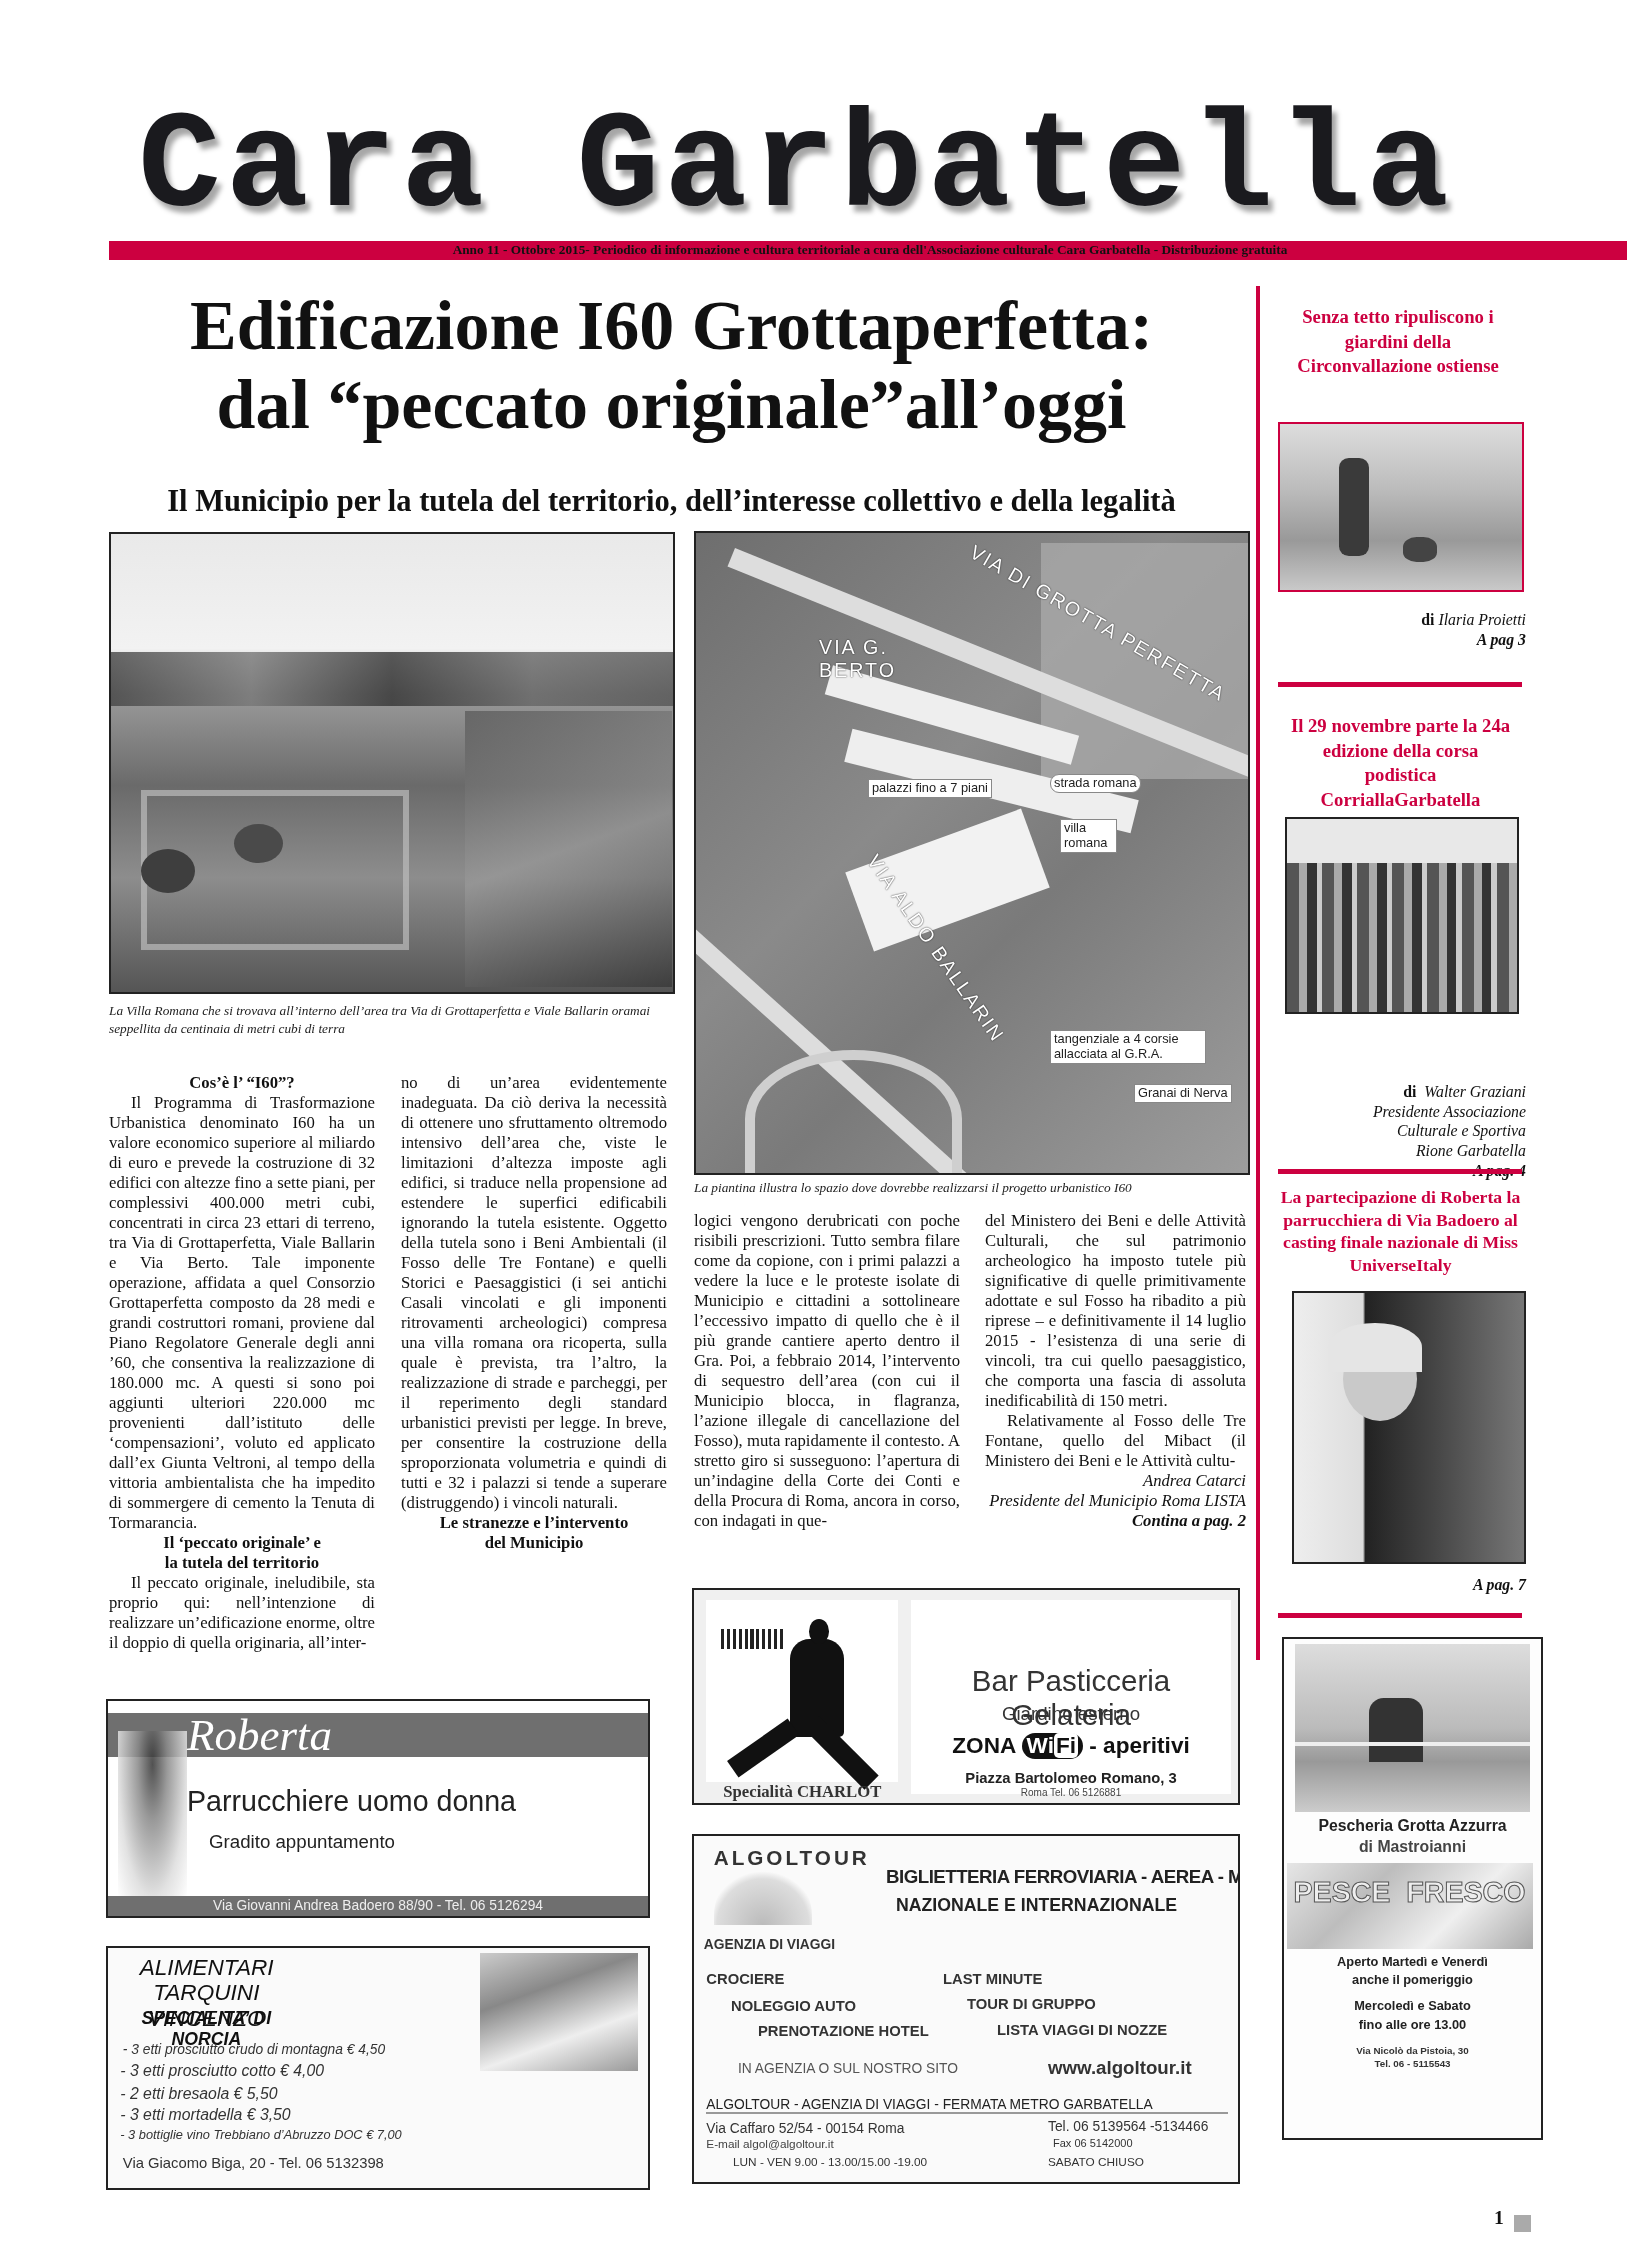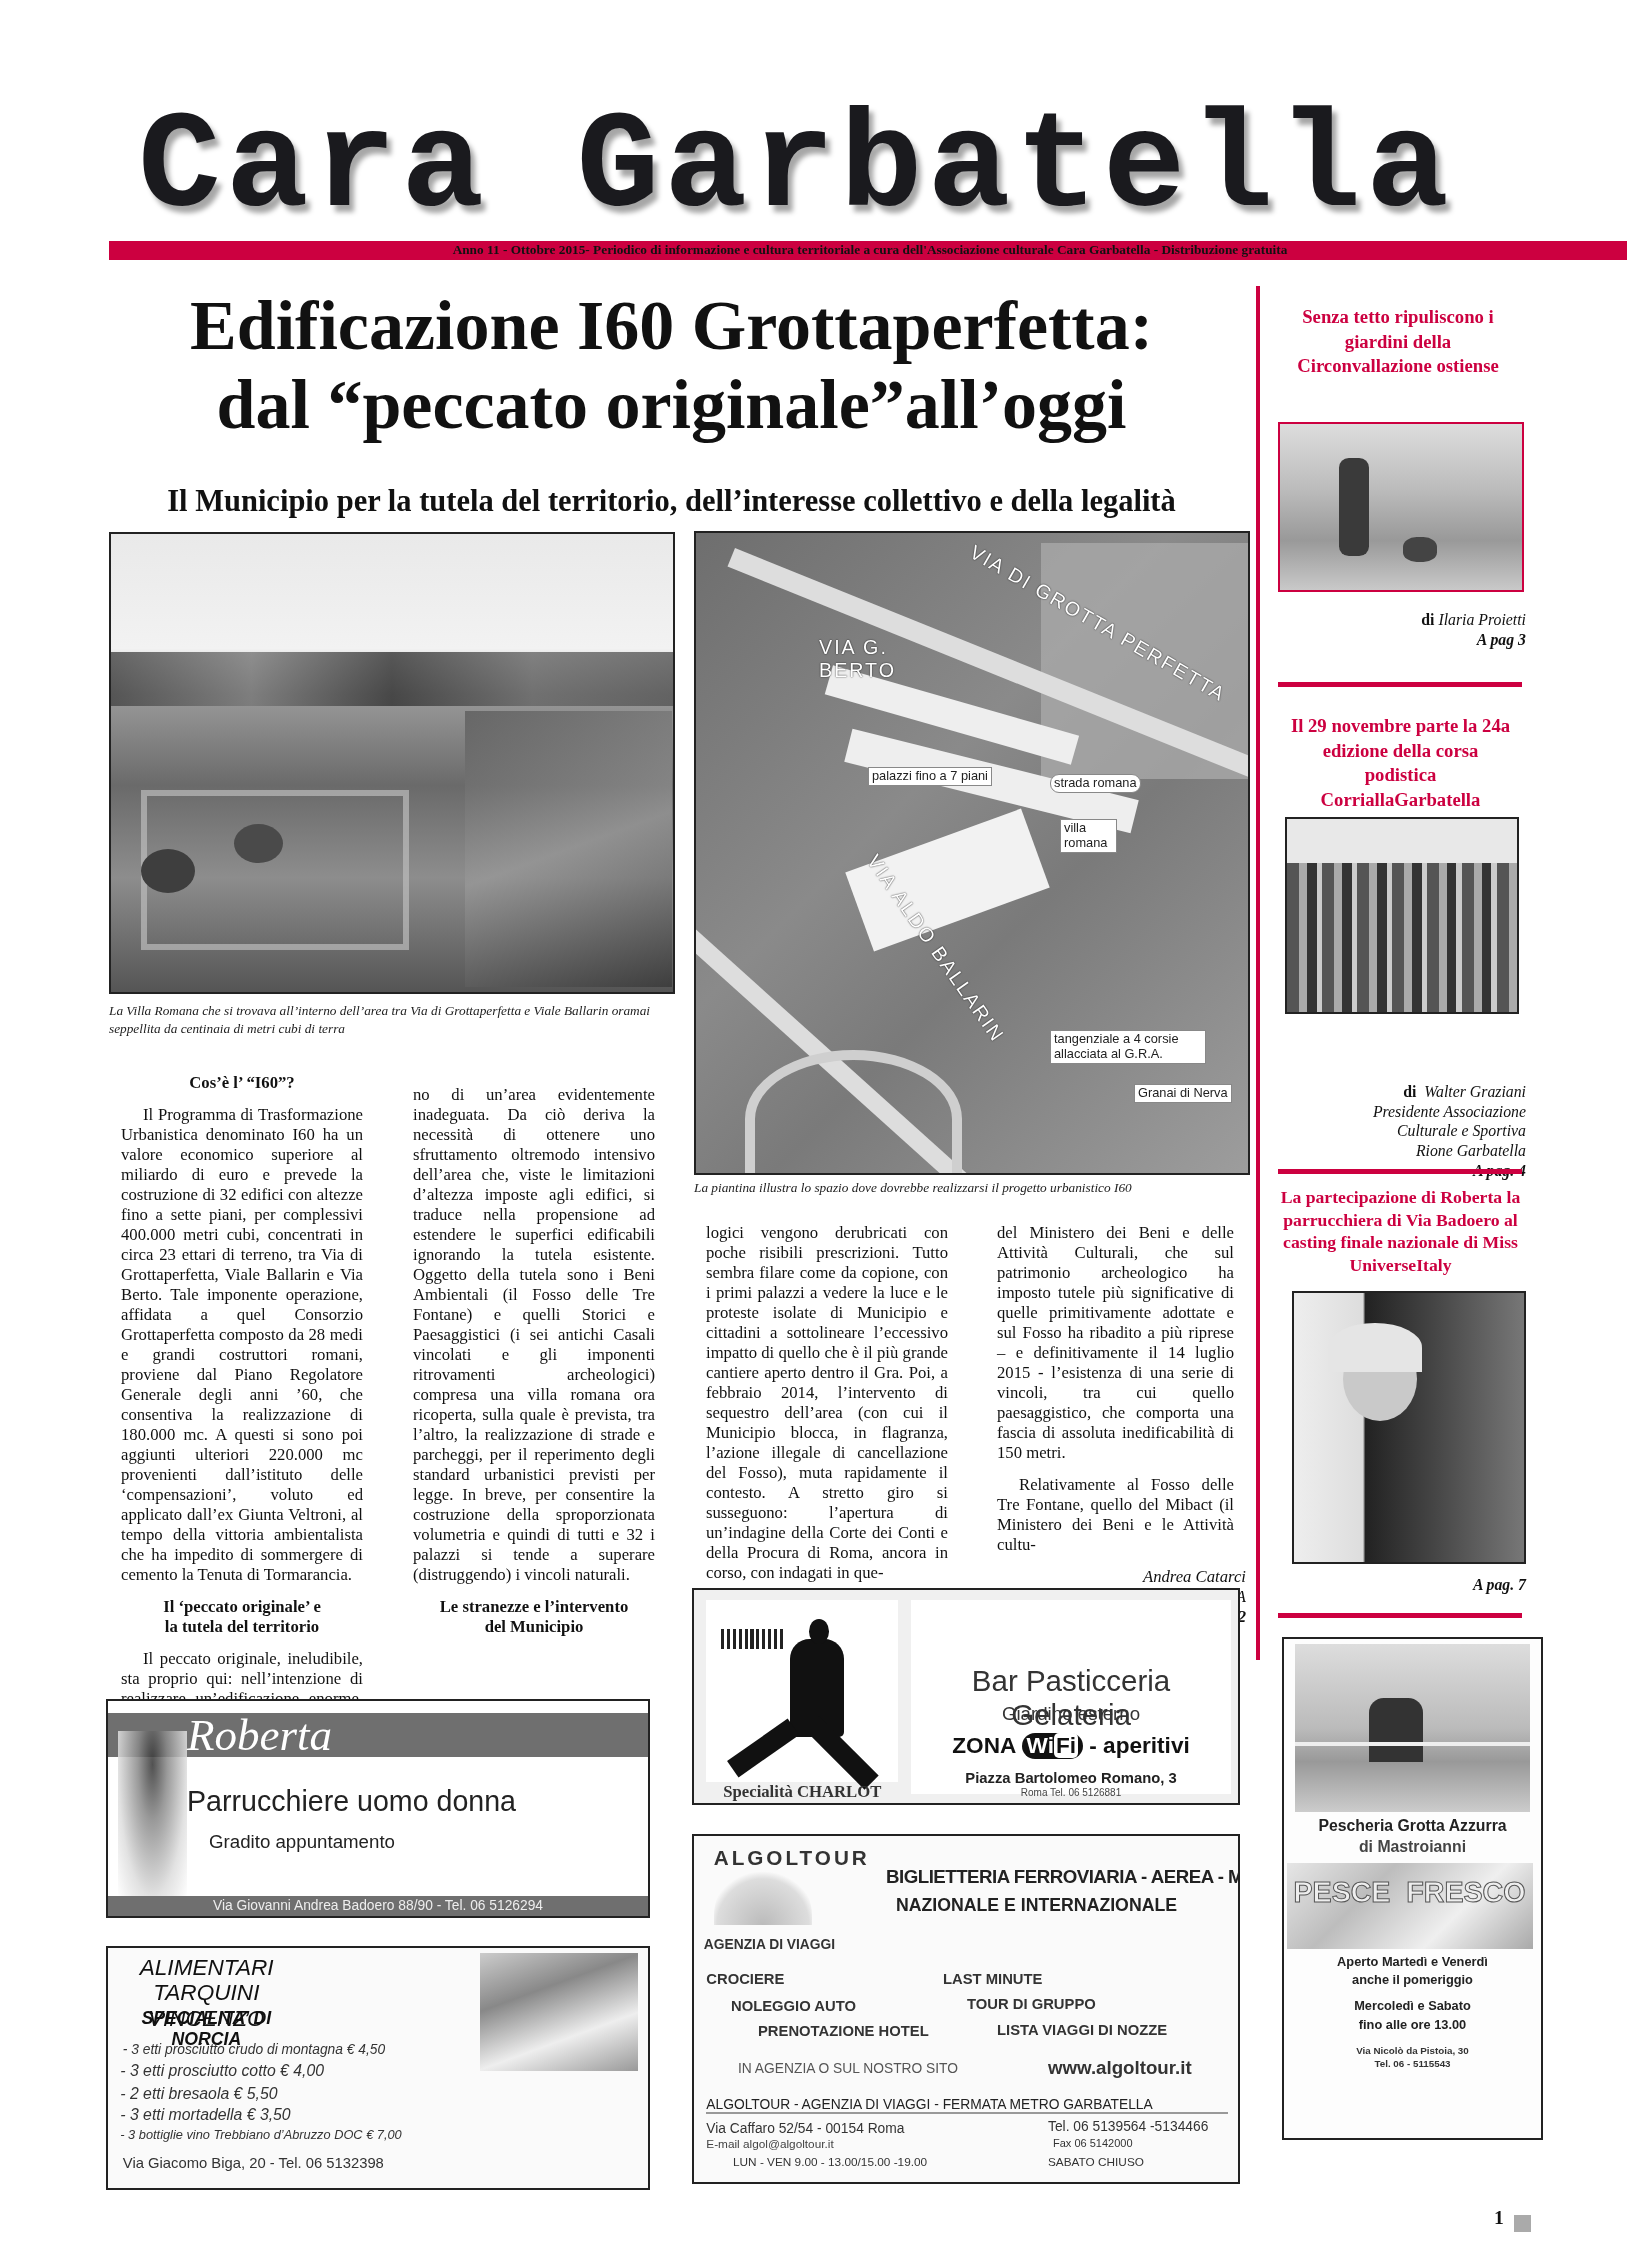--- a/index.html
+++ b/index.html
@@ -6,21 +6,21 @@
   body { width:1627px; height:2261px; position:relative; overflow:hidden; font-family:"Liberation Serif", serif; color:#111; }
   .abs { position:absolute; }
   .masthead { left:138px; top:94px; width:1329px; height:148px; font-family:"Liberation Mono", monospace; font-weight:bold; font-size:138px; line-height:148px; letter-spacing:4.9px; color:#1a1a1e; text-shadow:4.9px 6.9px 4.9px rgba(0,0,0,0.35); white-space:nowrap; }
   .redbar { left:109px; top:241px; width:1522px; height:18.7px; background:#cc0040; color:#111; font-weight:bold; font-size:13.3px; line-height:18.7px; text-align:center; font-family:"Liberation Serif", serif; white-space:nowrap; }
   .vrule { left:1256px; top:286px; width:3.9px; height:1374px; background:#cc0040; }
   .headline { left:98px; top:286px; width:1147px; text-align:center; font-weight:bold; font-size:70px; line-height:79px; }
   .subhead { left:98px; top:482px; width:1147px; text-align:center; font-weight:bold; font-size:30.5px; line-height:39px; }
   .photo { border:2px solid #222; box-sizing:border-box; overflow:hidden; }
   .caption { font-style:italic; font-size:13.3px; line-height:17.7px; color:#222; }
   .col { font-size:16.7px; line-height:20px; text-align:justify; hyphens:auto; }
-  .col p { margin:12px; text-indent:22px; }
+  .col p { margin:0; text-indent:22px; }
   .col h4 { margin:0; text-align:center; font-size:16.7px; line-height:20px; font-weight:bold; }
   .col .noind { text-indent:0; }
   .sig { text-align:right; font-style:italic; }
   .sigb { text-align:right; font-style:italic; font-weight:bold; }
   .side-head { color:#cc0040; font-weight:bold; text-align:center; font-size:18.7px; line-height:24.6px; }
   .side-byline { text-align:right; font-size:15.8px; line-height:19.7px; }
   .side-byline .b { font-weight:bold; font-style:normal; }
   .side-byline .i { font-style:italic; }
   .side-byline .bi { font-weight:bold; font-style:italic; }
   .red-sep { height:4.9px; background:#cc0040; }
@@ -54,21 +54,21 @@
   <div style="position:absolute;left:345px;top:9.8px;width:207px;height:236px;background:#a9a9a9;opacity:.8;"></div>
   <div style="position:absolute;left:39px;top:14.8px;width:640px;height:19.7px;background:#ddd;transform:rotate(22deg);transform-origin:left top;"></div>
   <div style="position:absolute;left:-24.6px;top:374px;width:492px;height:17.7px;background:#ddd;transform:rotate(42deg);transform-origin:left top;"></div>
   <div style="position:absolute;left:128px;top:167px;width:256px;height:29.5px;background:#eee;transform:rotate(16deg);"></div>
   <div style="position:absolute;left:148px;top:231px;width:295px;height:34px;background:#eee;transform:rotate(14deg);"></div>
   <div style="position:absolute;left:158px;top:305px;width:187px;height:84px;background:#f2f2f2;transform:rotate(-20deg);"></div>
   <div style="position:absolute;left:49px;top:517px;width:197px;height:118px;border-radius:50% 50% 0 0;border:10.8px solid #cfcfcf;"></div>
   <span class="roadlbl" style="left:256px;top:79px;transform:rotate(30deg);">VIA DI GROTTA PERFETTA</span>
   <span class="roadlbl" style="left:128px;top:404px;transform:rotate(55deg);">VIA ALDO BALLARIN</span>
   <span class="roadlbl" style="left:123px;top:103px;width:79px;white-space:normal;">VIA G. BERTO</span>
-  <span class="maplbl" style="left:172px;top:234px;">palazzi fino a 7 piani</span>
+  <span class="maplbl" style="left:172px;top:246px;">palazzi fino a 7 piani</span>
   <span class="maplbl" style="left:354px;top:241px;border-radius:9px;">strada romana</span>
   <span class="maplbl" style="left:364px;top:286px;width:49px;">villa romana</span>
   <span class="maplbl" style="left:354px;top:497px;width:148px;">tangenziale a 4 corsie allacciata al G.R.A.</span>
   <span class="maplbl" style="left:438px;top:551px;">Granai di Nerva</span>
 </div>
 <div class="abs caption" style="left:694px; top:1179px; width:556px;">La piantina illustra lo spazio dove dovrebbe realizzarsi il progetto urbanistico I60</div>
 
 <div class="abs col" style="left:109px; top:1073px; width:266px;">
   <h4>Cos’è l’ “I60”?</h4>
   <p>Il Programma di Trasformazione Urbanistica denominato I60 ha un valore economico superiore al miliardo di euro e prevede la costruzione di 32 edifici con altezze fino a sette piani, per complessivi 400.000 metri cubi, concentrati in circa 23 ettari di terreno, tra Via di Grottaperfetta, Viale Ballarin e Via Berto. Tale imponente operazione, affidata a quel Consorzio Grottaperfetta composto da 28 medi e grandi costruttori romani, proviene dal Piano Regolatore Generale degli anni ’60, che consentiva la realizzazione di 180.000 mc. A questi si sono poi aggiunti ulteriori 220.000 mc provenienti dall’istituto delle ‘compensazioni’, voluto ed applicato dall’ex Giunta Veltroni, al tempo della vittoria ambientalista che ha impedito di sommergere di cemento la Tenuta di Tormarancia.</p>

